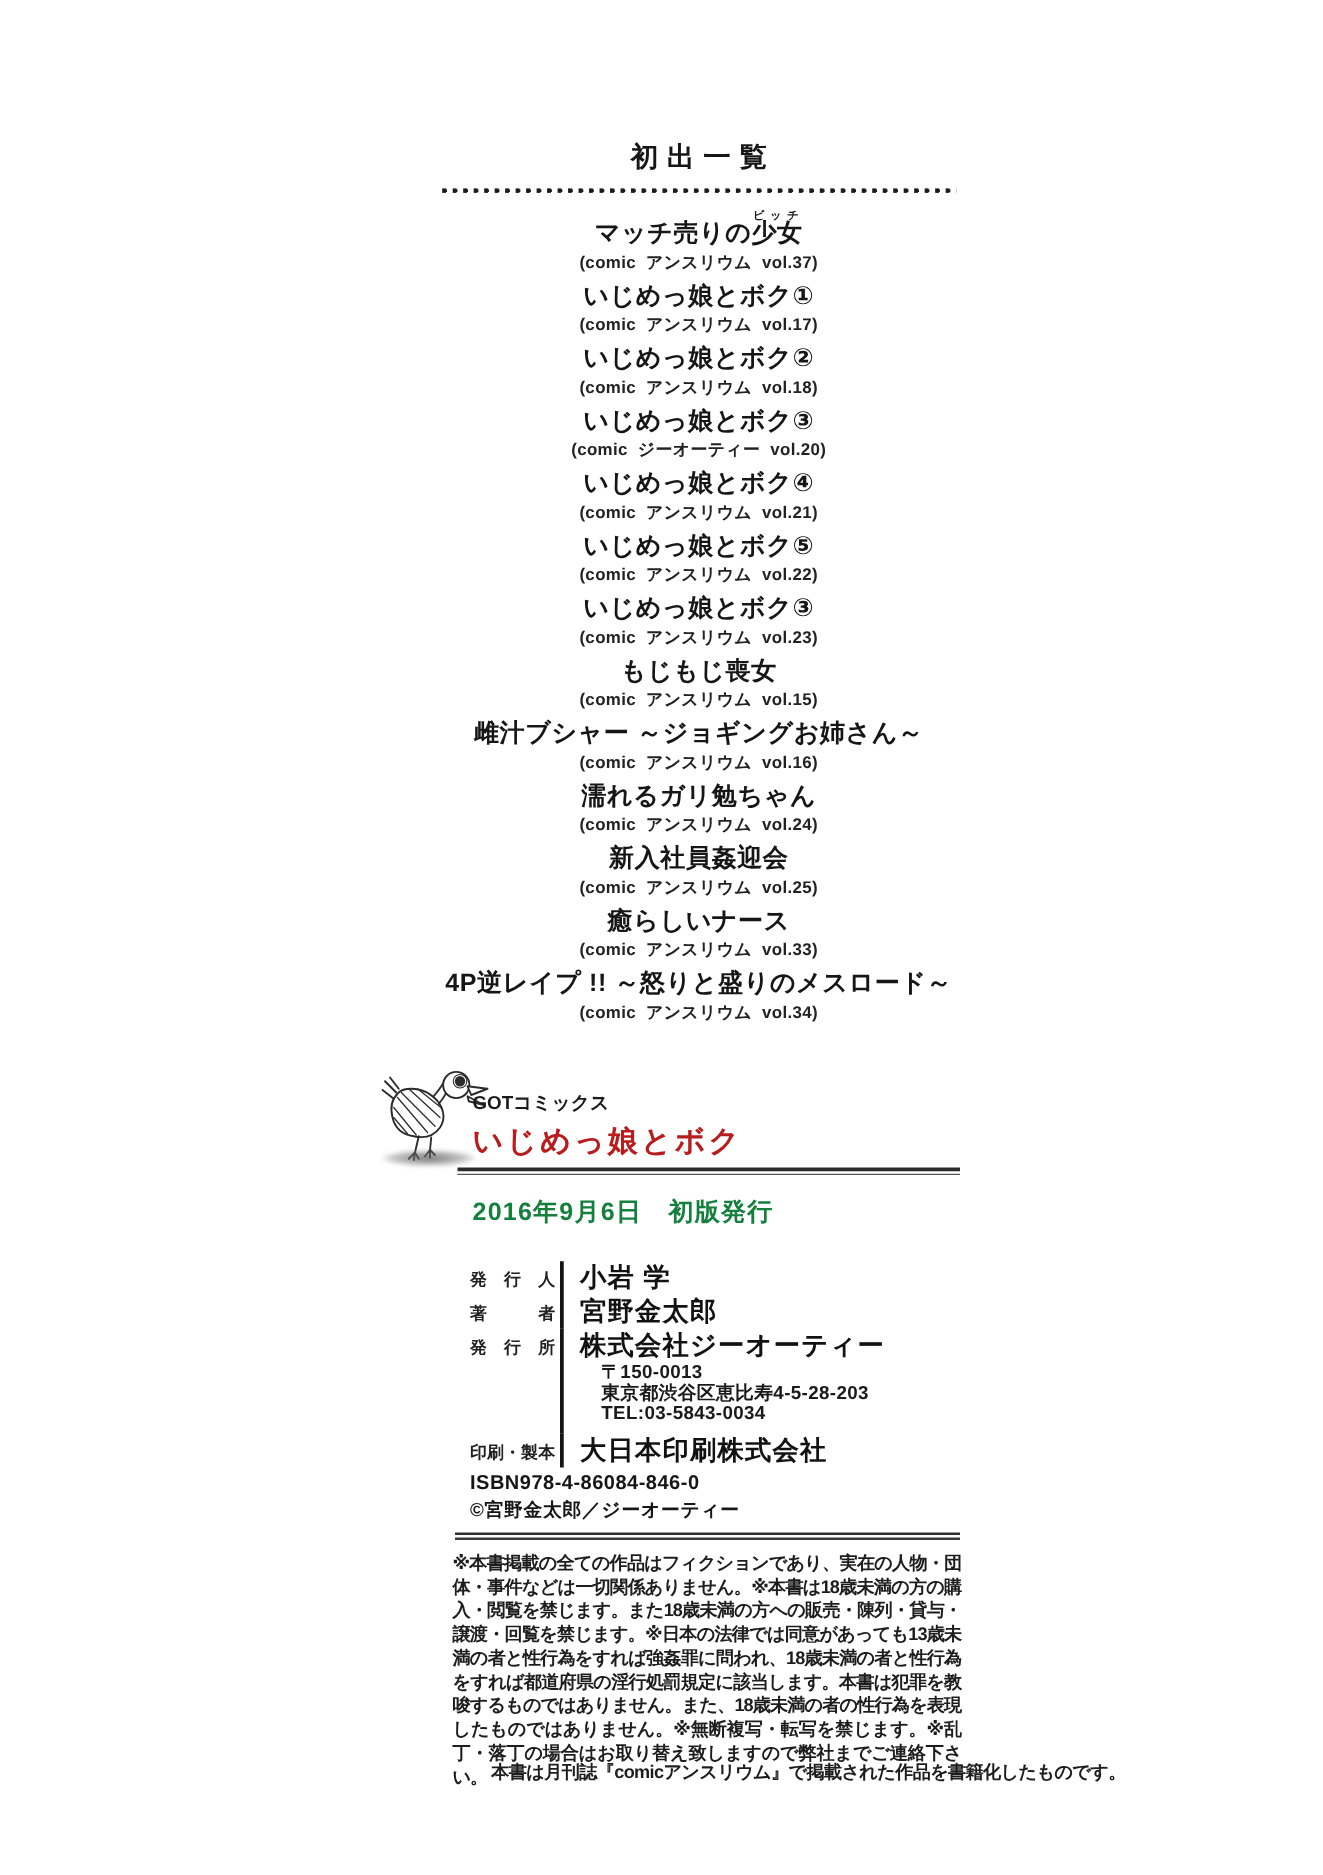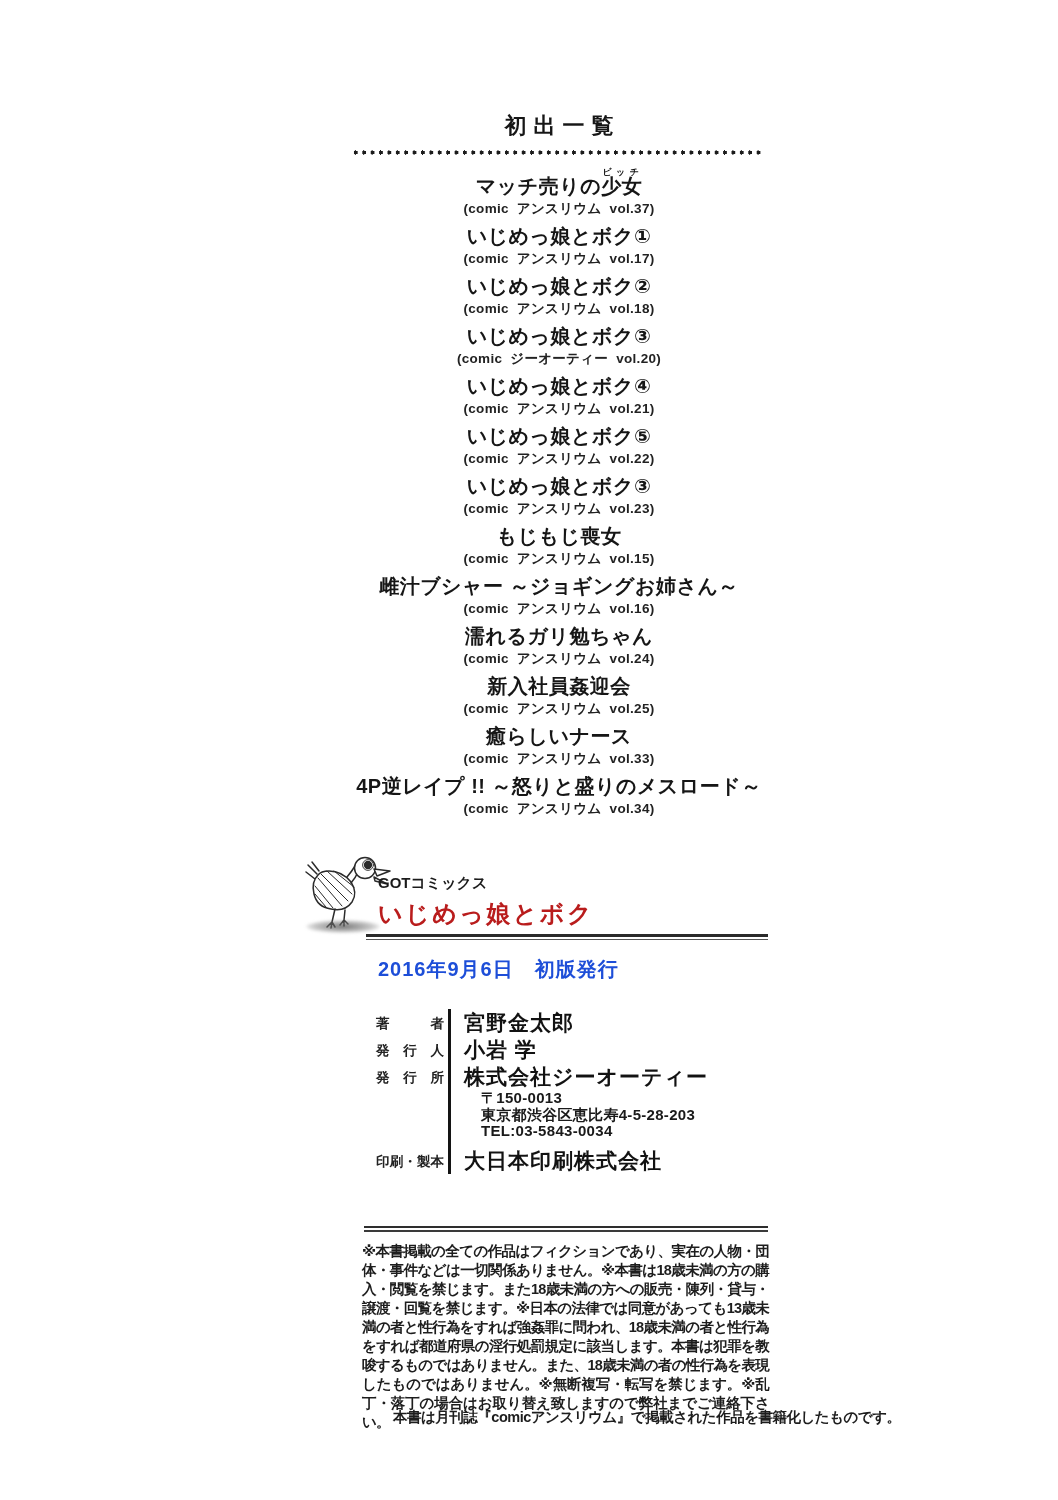--- a/index.html
+++ b/index.html
@@ -37,21 +37,21 @@
   .bird-wrap{position:absolute;left:302px;top:846px;width:92px;height:92px;}
   .bird-shadow{
     position:absolute;left:4px;top:74px;width:74px;height:13px;border-radius:50%;
     background:radial-gradient(ellipse at center, rgba(85,85,85,0.8) 0%, rgba(130,130,130,0.45) 55%, rgba(160,160,160,0) 78%);
     filter:blur(1.5px);
   }
   .colophon-text{position:absolute;left:378px;top:874px;width:392px;}
   .imprint-label{font-size:15px;font-weight:700;line-height:18px;color:#1b1b1b;}
   .book-title{font-size:24px;font-weight:700;line-height:30px;margin-top:7px;letter-spacing:2.5px;color:#b91c1c;}
   .title-rule{margin-top:5px;margin-left:-12px;width:402px;height:2px;border-top:3px solid #2a2a2a;border-bottom:1px solid #555;}
-  .edition{margin-top:16px;font-size:20px;font-weight:700;letter-spacing:1px;color:#1d4ed8;}
+  .edition{margin-top:16px;font-size:20px;font-weight:700;letter-spacing:1px;color:#15803d;}
   
   .credits{position:absolute;left:376px;top:1009px;width:392px;}
   .credit-row{display:flex;align-items:stretch;}
   .role-cell{
     width:68px;flex:0 0 68px;font-size:13.5px;font-weight:600;color:#222;
     text-align:justify;text-align-last:justify;padding-top:7px;line-height:16px;
   }
   .value-cell{border-left:3px solid #141414;margin-left:4px;padding-left:13px;flex:1;}
   .value-main{font-size:21px;font-weight:700;line-height:27px;color:#121212;letter-spacing:1px;}
   .value-sub{font-size:15px;font-weight:600;line-height:16.5px;margin-left:17px;color:#1a1a1a;letter-spacing:0.3px;}
@@ -185,30 +185,30 @@
 
   <div class="colophon-text">
     <div class="imprint-label">GOTコミックス</div>
     <div class="book-title">いじめっ娘とボク</div>
     <div class="title-rule"></div>
     <div class="edition">2016年9月6日　初版発行</div>
   </div>
 
   <div class="credits" id="credits-table">
     <div class="credit-row">
+      <div class="role-cell">発行人</div>
+      <div class="value-cell">
+        <div class="value-main">小岩 学</div>
+      </div>
+    </div>
+
+    <div class="credit-row">
       <div class="role-cell">著者</div>
       <div class="value-cell">
         <div class="value-main">宮野金太郎</div>
-      </div>
-    </div>
-
-    <div class="credit-row">
-      <div class="role-cell">発行人</div>
-      <div class="value-cell">
-        <div class="value-main">小岩 学</div>
       </div>
     </div>
 
     <div class="credit-row has-sub">
       <div class="role-cell">発行所</div>
       <div class="value-cell">
         <div class="value-main">株式会社ジーオーティー</div>
       <div class="value-sub">〒150-0013</div>
           <div class="value-sub">東京都渋谷区恵比寿4-5-28-203</div>
           <div class="value-sub">TEL:03-5843-0034</div>
@@ -216,18 +216,22 @@
     </div>
 
     <div class="credit-row">
       <div class="role-cell">印刷・製本</div>
       <div class="value-cell">
         <div class="value-main">大日本印刷株式会社</div>
       </div>
     </div>
   </div>
 
+  <div class="isbn-block">
+    <div class="isbn">ISBN978-4-86084-846-0</div>
+    <div class="copyright">©宮野金太郎／ジーオーティー</div>
+  </div>
 
   <div class="legal-rule"></div>
   <div class="disclaimer">※本書掲載の全ての作品はフィクションであり、実在の人物・団体・事件などは一切関係ありません。※本書は18歳未満の方の購入・閲覧を禁じます。また18歳未満の方への販売・陳列・貸与・譲渡・回覧を禁じます。※日本の法律では同意があっても13歳未満の者と性行為をすれば強姦罪に問われ、18歳未満の者と性行為をすれば都道府県の淫行処罰規定に該当します。本書は犯罪を教唆するものではありません。また、18歳未満の者の性行為を表現したものではありません。※無断複写・転写を禁じます。※乱丁・落丁の場合はお取り替え致しますので弊社までご連絡下さい。</div>
   <div class="source-note">本書は月刊誌『comicアンスリウム』で掲載された作品を書籍化したものです。</div>
 
 </div>
 
 </body></html>

